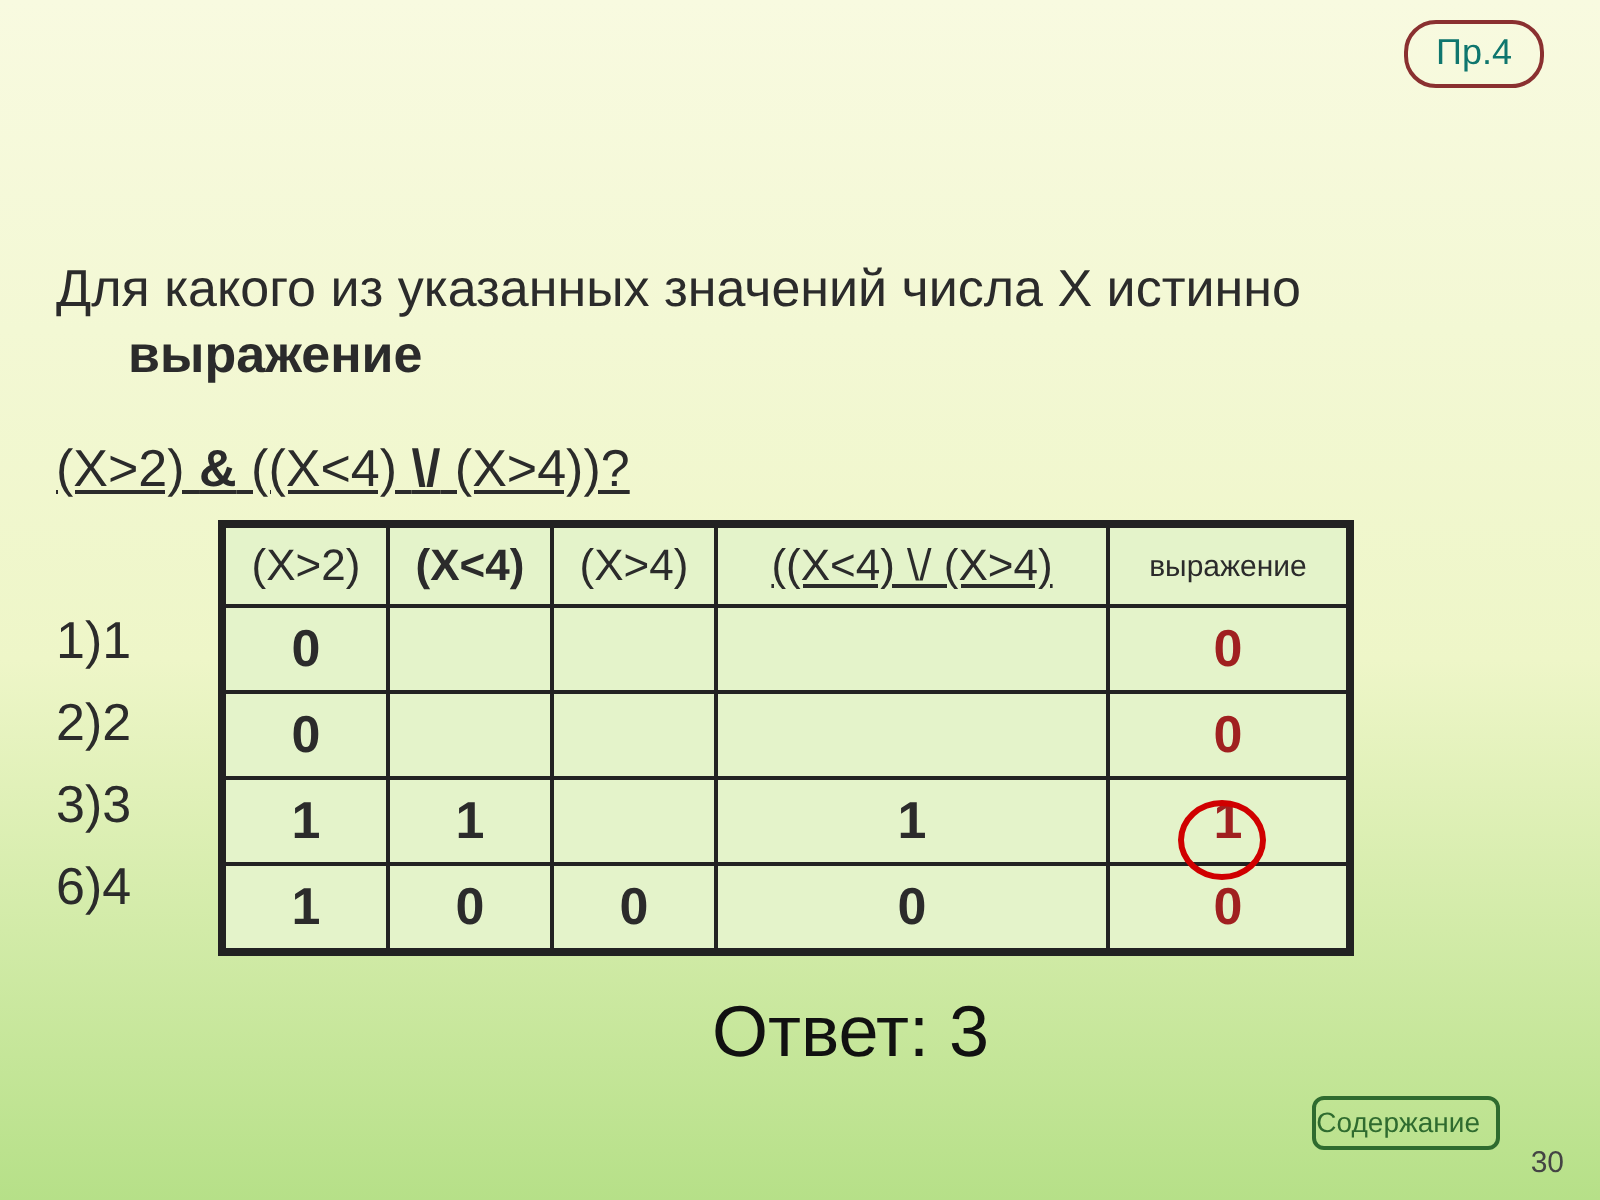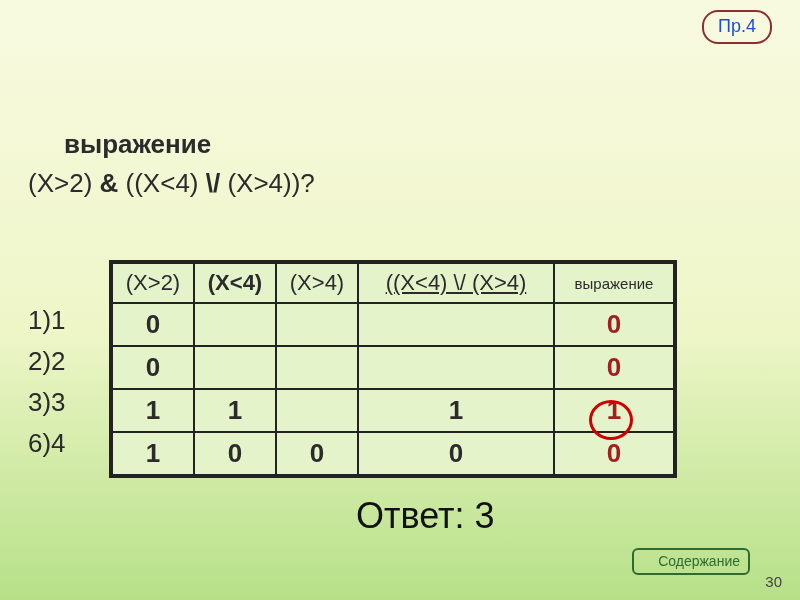--- a/index.html
+++ b/index.html
@@ -10,32 +10,32 @@
     color: #2b2b2b;
     position: relative;
   }
   .badge {
     position: absolute;
     top: 10px; right: 28px;
     border: 2px solid #8a3030;
     border-radius: 16px;
     padding: 4px 14px 5px 14px;
     font-size: 18px;
-    color: #1d4ed8;
+    color: #0f766e;
     background: transparent;
   }
   .question {
     position: absolute;
     left: 28px; top: 128px;
     width: 740px;
     font-size: 26px;
     line-height: 1.28;
   }
   .question .indent { margin-left: 36px; font-weight: bold; }
-  .expr-line { margin-top: 6px; }
+  .expr-line { margin-top: 23px; text-decoration: underline; }
   .bold-op { font-weight: bold; }
 
   .options {
     position: absolute;
     left: 28px; top: 300px;
     font-size: 26px;
     line-height: 1.58;
     text-align: center;
   }
 
@@ -76,39 +76,40 @@
     font-size: 36px;
     color: #111;
     margin-left: 16px;
   }
 
   .toc {
     position: absolute;
     right: 50px; bottom: 25px;
     border: 2px solid #2f6b2f;
     border-radius: 6px;
-    padding: 3px 8px 4px 24px;
+    padding: 3px 8px 4px 0;
     font-size: 14px;
     color: #2f6b2f;
     background: transparent;
     cursor: pointer;
   }
   .pagenum {
     position: absolute;
     right: 18px; bottom: 10px;
     font-size: 15px;
     color: #444;
   }
 </style>
 </head>
 <body>
 
 <div class="badge">Пр.4</div>
 
 <div class="question">
+  <div>Для какого из указанных значений числа X истинно</div>
   <div class="indent">выражение</div>
   <div class="expr-line">
     <span>(X&gt;2) </span><span class="bold-op">&amp;</span><span> ((X&lt;4) </span><span class="bold-op">\/</span><span> (X&gt;4))?</span>
   </div>
 </div>
 
 <div class="options">
   <div>1)1</div>
   <div>2)2</div>
   <div>3)3</div>

